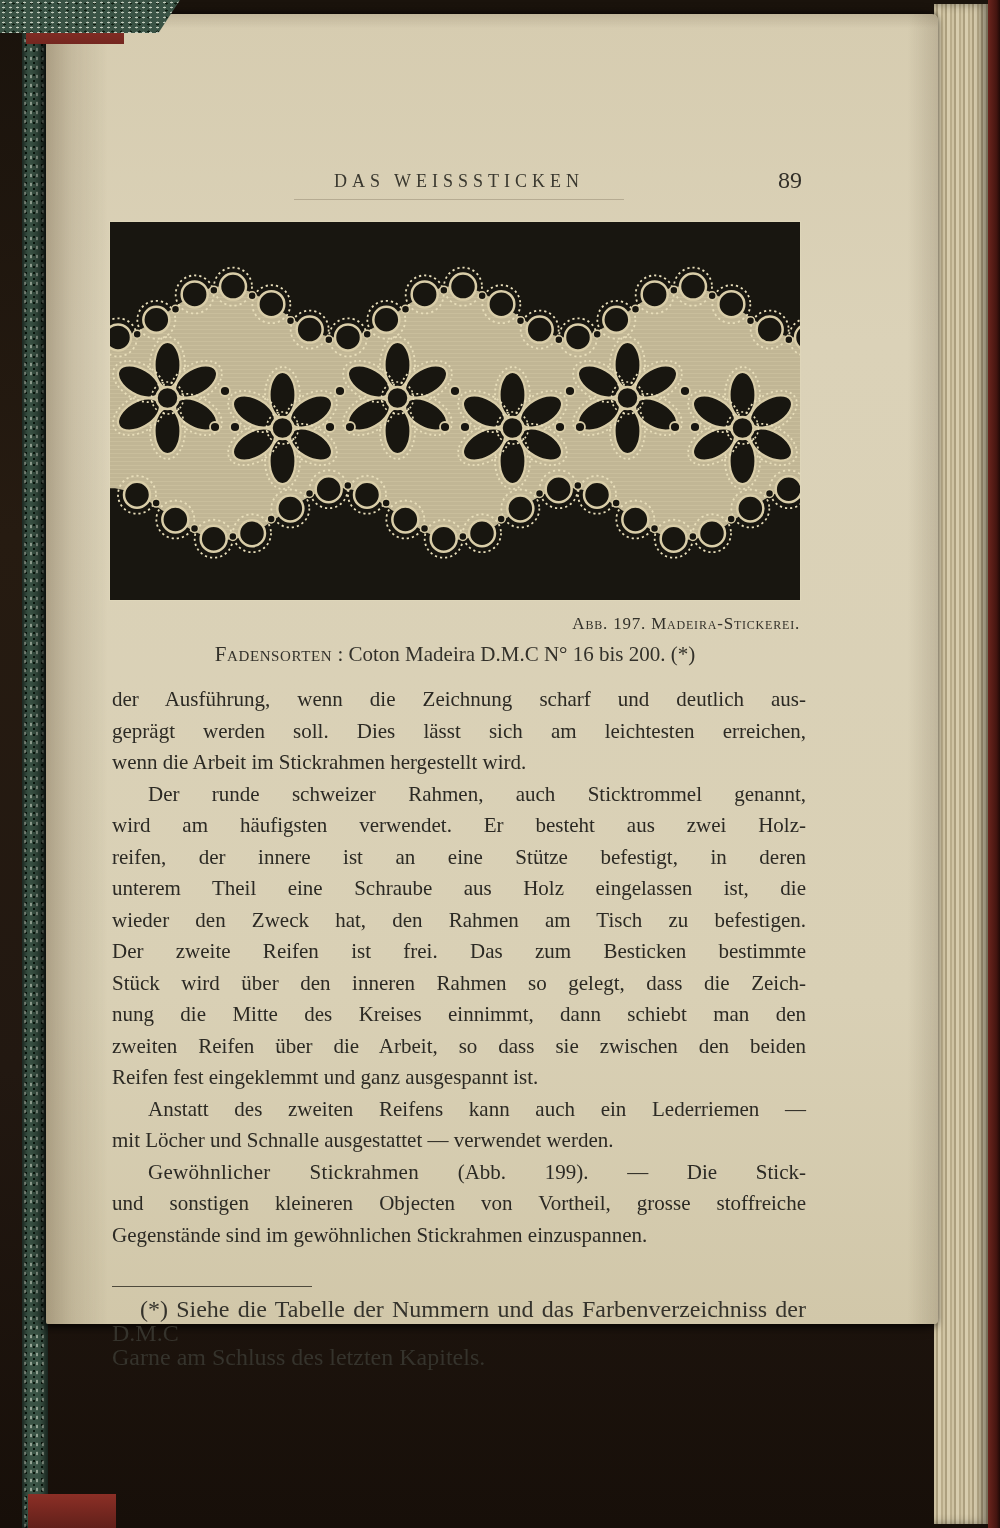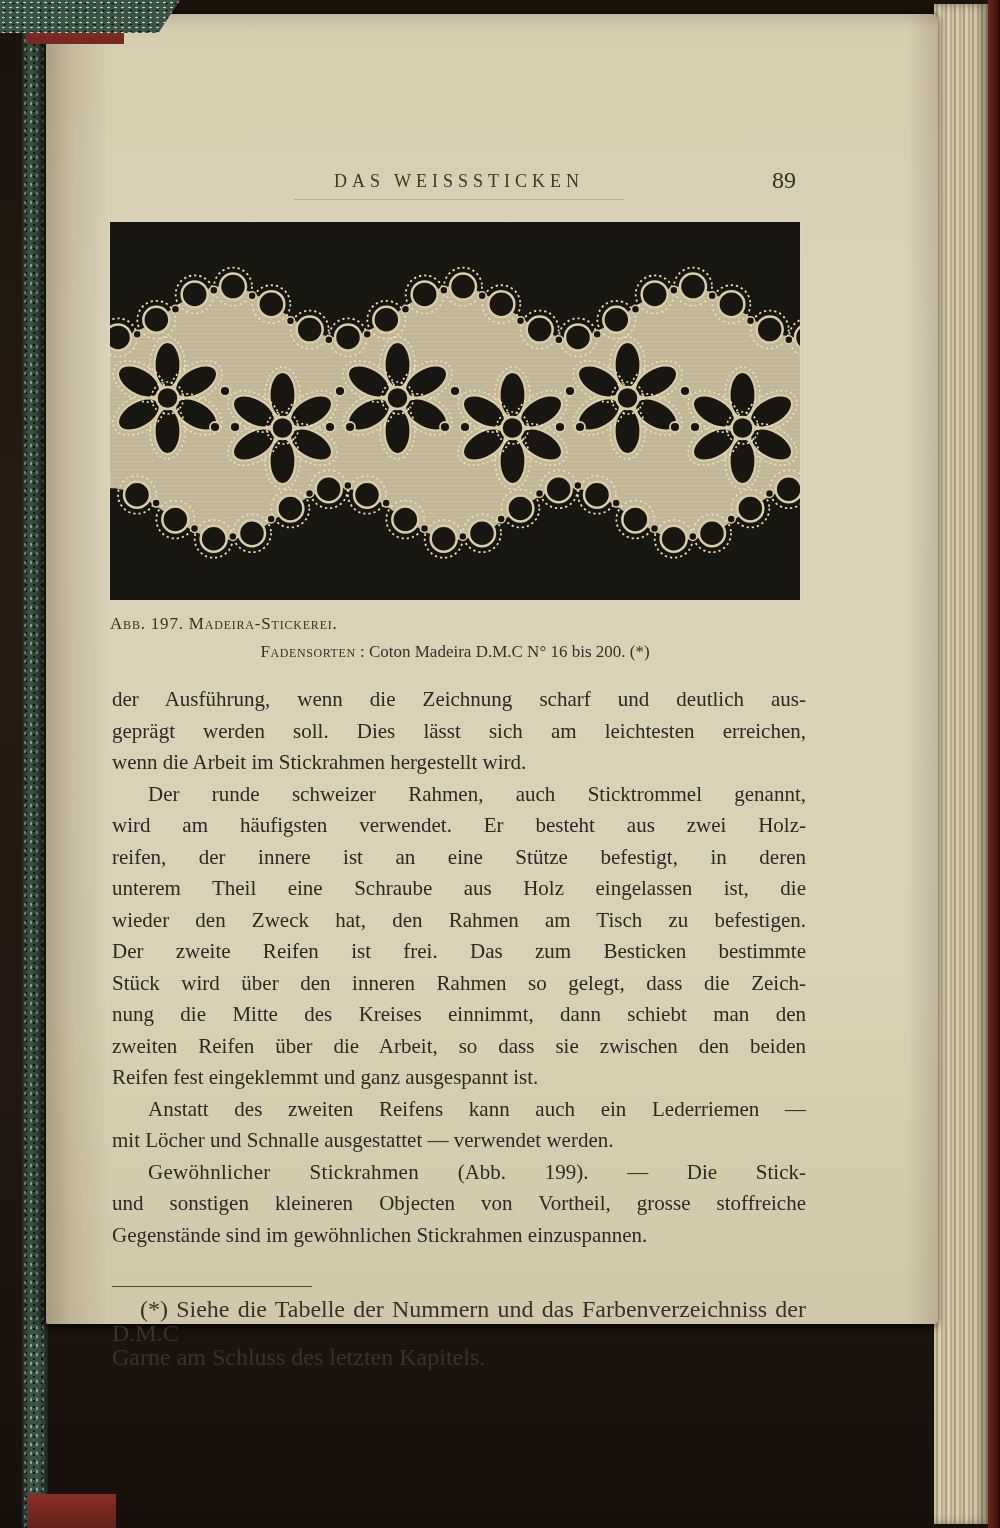--- a/index.html
+++ b/index.html
@@ -41,31 +41,31 @@
     background:linear-gradient(90deg,rgba(70,50,25,.30),rgba(70,50,25,.12) 26px,rgba(70,50,25,0) 62px),
                linear-gradient(270deg,rgba(60,45,25,.16),rgba(60,45,25,0) 30px),
                linear-gradient(180deg,rgba(60,45,25,.14),rgba(60,45,25,0) 14px)}
 
   
   .running-head{position:absolute;left:66px;top:157px;width:694px;height:34px;color:var(--ink,#2c2a24)}
   .head-title{position:absolute;left:50%;transform:translateX(-50%);top:0;
     font-size:18px;letter-spacing:5px;color:#3a382f;white-space:nowrap}
   .head-rule{position:absolute;left:50%;transform:translateX(-50%);top:28px;width:330px;height:1px;
     background:rgba(80,70,50,.26)}
-  .page-num{position:absolute;right:10px;top:-4px;font-size:24px;color:#322f28}
+  .page-num{position:absolute;right:4px;top:-4px;font-size:24px;color:#322f28}
 
   
   .figure{position:absolute;left:64px;top:208px;width:690px}
   .figure-image{width:690px;height:378px;background:var(--lace-bg,#181610);
     box-shadow:0 0 0 1px rgba(235,225,195,.28), inset 0 0 46px rgba(0,0,0,.35)}
   .figure-image svg{display:block;width:100%;height:100%}
-  .caption1{position:absolute;left:0;top:392px;width:100%;text-align:left;
+  .caption1{position:absolute;left:0;top:392px;width:100%;text-align:right;
     font-variant:small-caps;letter-spacing:.8px;font-size:17px;color:#33312a}
   .caption2{position:absolute;left:0;top:420px;width:100%;text-align:center;
-    font-size:17px;color:#33312a}
+    font-size:21px;color:#33312a}
   .caption2 .sc{font-variant:small-caps;letter-spacing:.6px}
 
   
   .body-text{position:absolute;left:66px;top:670px;width:694px;
     font-size:21px;line-height:31.5px;color:var(--ink,#2c2a24)}
   .line{text-align:justify;text-align-last:justify}
   .line.lastline{text-align-last:left}
   .line.indent{text-indent:36px}
   .line b{font-weight:normal;letter-spacing:.3px}
 

